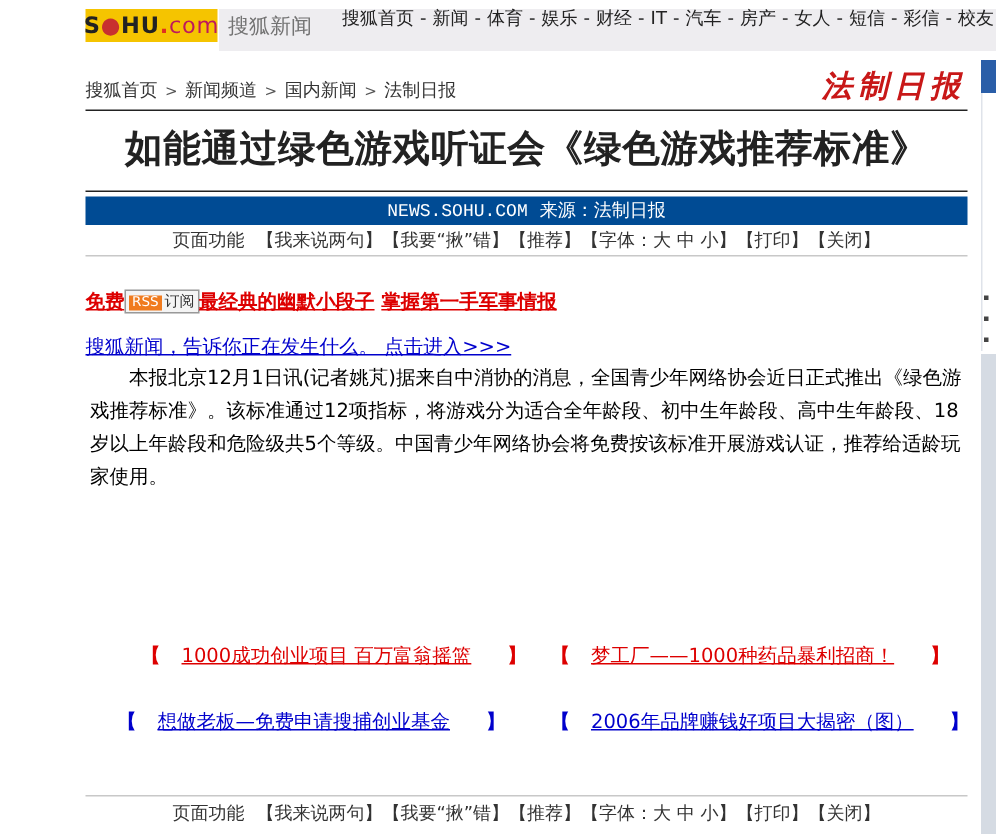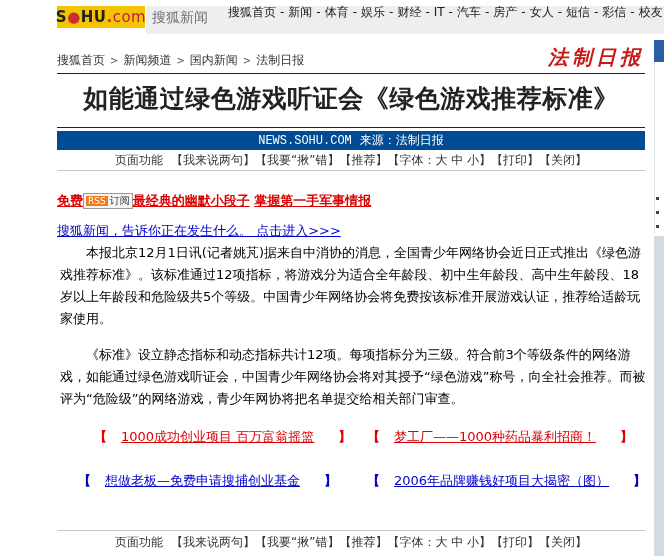--- a/index.html
+++ b/index.html
@@ -119,21 +119,20 @@
 <div class="promo">
   <span class="free">免费</span><span class="rss"><span class="rss-tag">RSS</span><span>订阅</span></span><a>最经典的幽默小段子</a> <a>掌握第一手军事情报</a>
 </div>
 
 <div class="enter-link">
   <a>搜狐新闻，告诉你正在发生什么。  点击进入&gt;&gt;&gt;</a>
 </div>
 
 <div class="article">
   <p>本报北京12月1日讯(记者姚芃)据来自中消协的消息，全国青少年网络协会近日正式推出《绿色游戏推荐标准》。该标准通过12项指标，将游戏分为适合全年龄段、初中生年龄段、高中生年龄段、18岁以上年龄段和危险级共5个等级。中国青少年网络协会将免费按该标准开展游戏认证，推荐给适龄玩家使用。</p>
-  <p>《标准》设立静态指标和动态指标共计12项。每项指标分为三级。符合前3个等级条件的网络游戏，如能通过绿色游戏听证会，中国青少年网络协会将对其授予“绿色游戏”称号，向全社会推荐。而被评为“危险级”的网络游戏，青少年网协将把名单提交给相关部门审查。</p>
 </div>
 
 <div class="ads">
   <div class="ad-row ad-red" style="left:34px; top:0;">
     <span class="br">【</span><a>1000成功创业项目 百万富翁摇篮</a><span class="br">】</span>
   </div>
   <div class="ad-row ad-red" style="left:307px; top:0;">
     <span class="br">【</span><a>梦工厂——1000种药品暴利招商！</a><span class="br">】</span>
   </div>
   <div class="ad-row ad-blue" style="left:18px; top:44px;">

